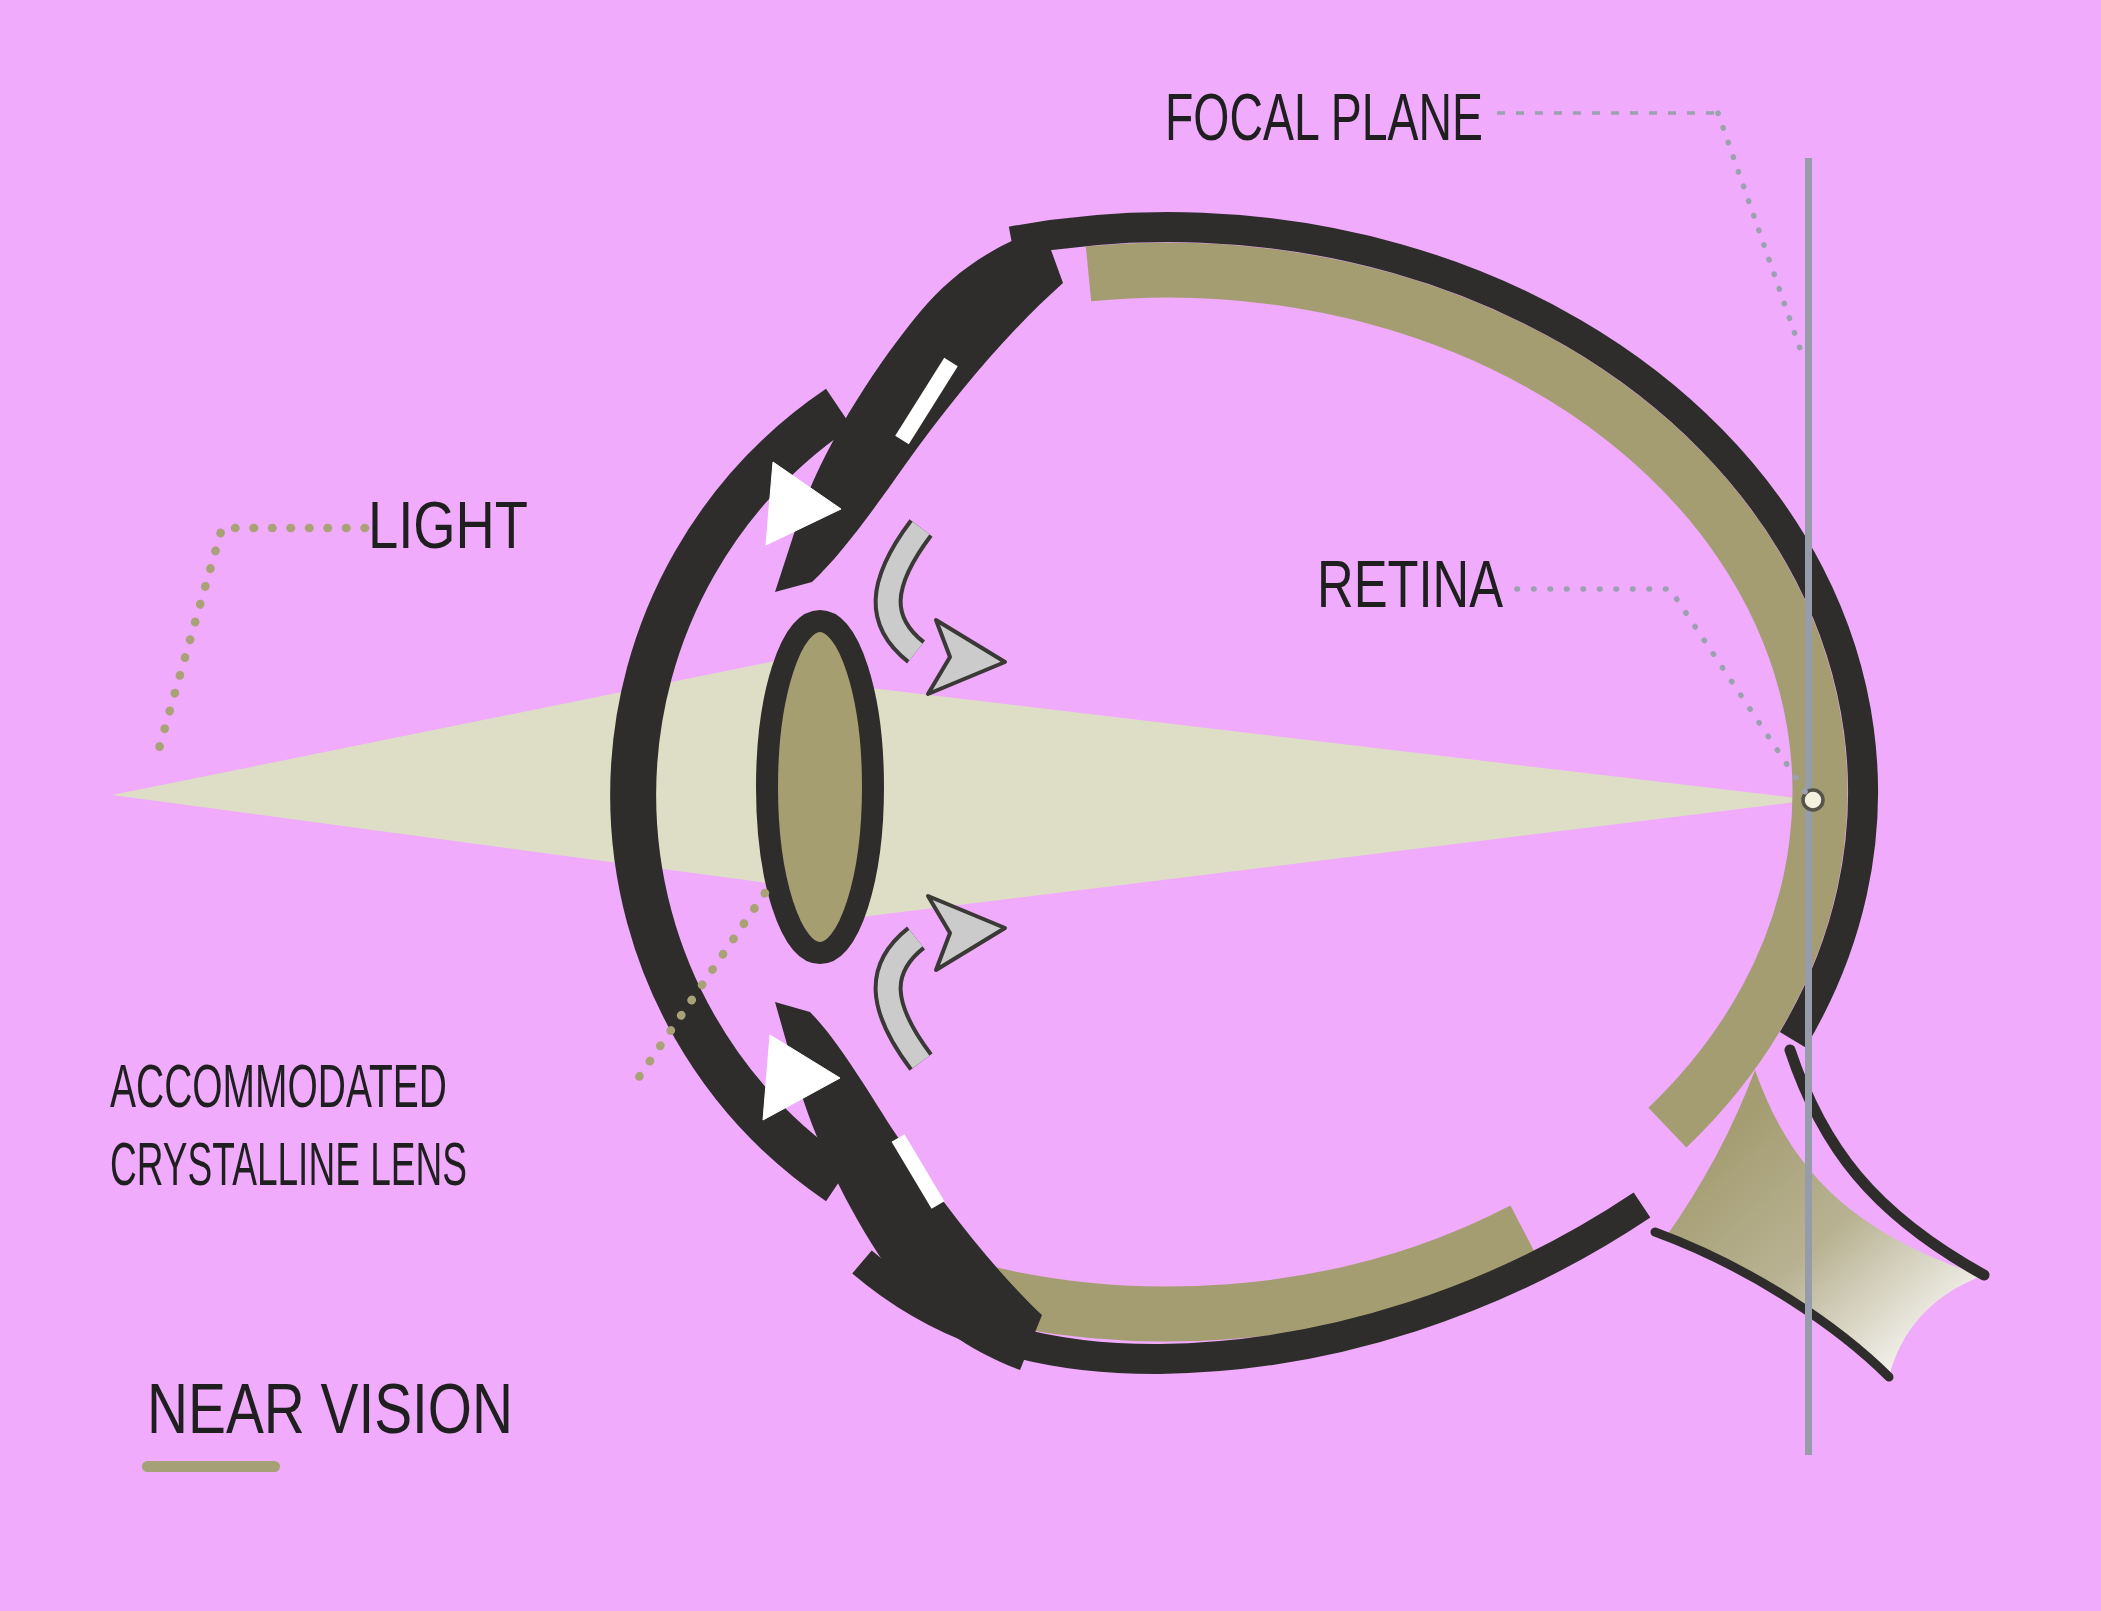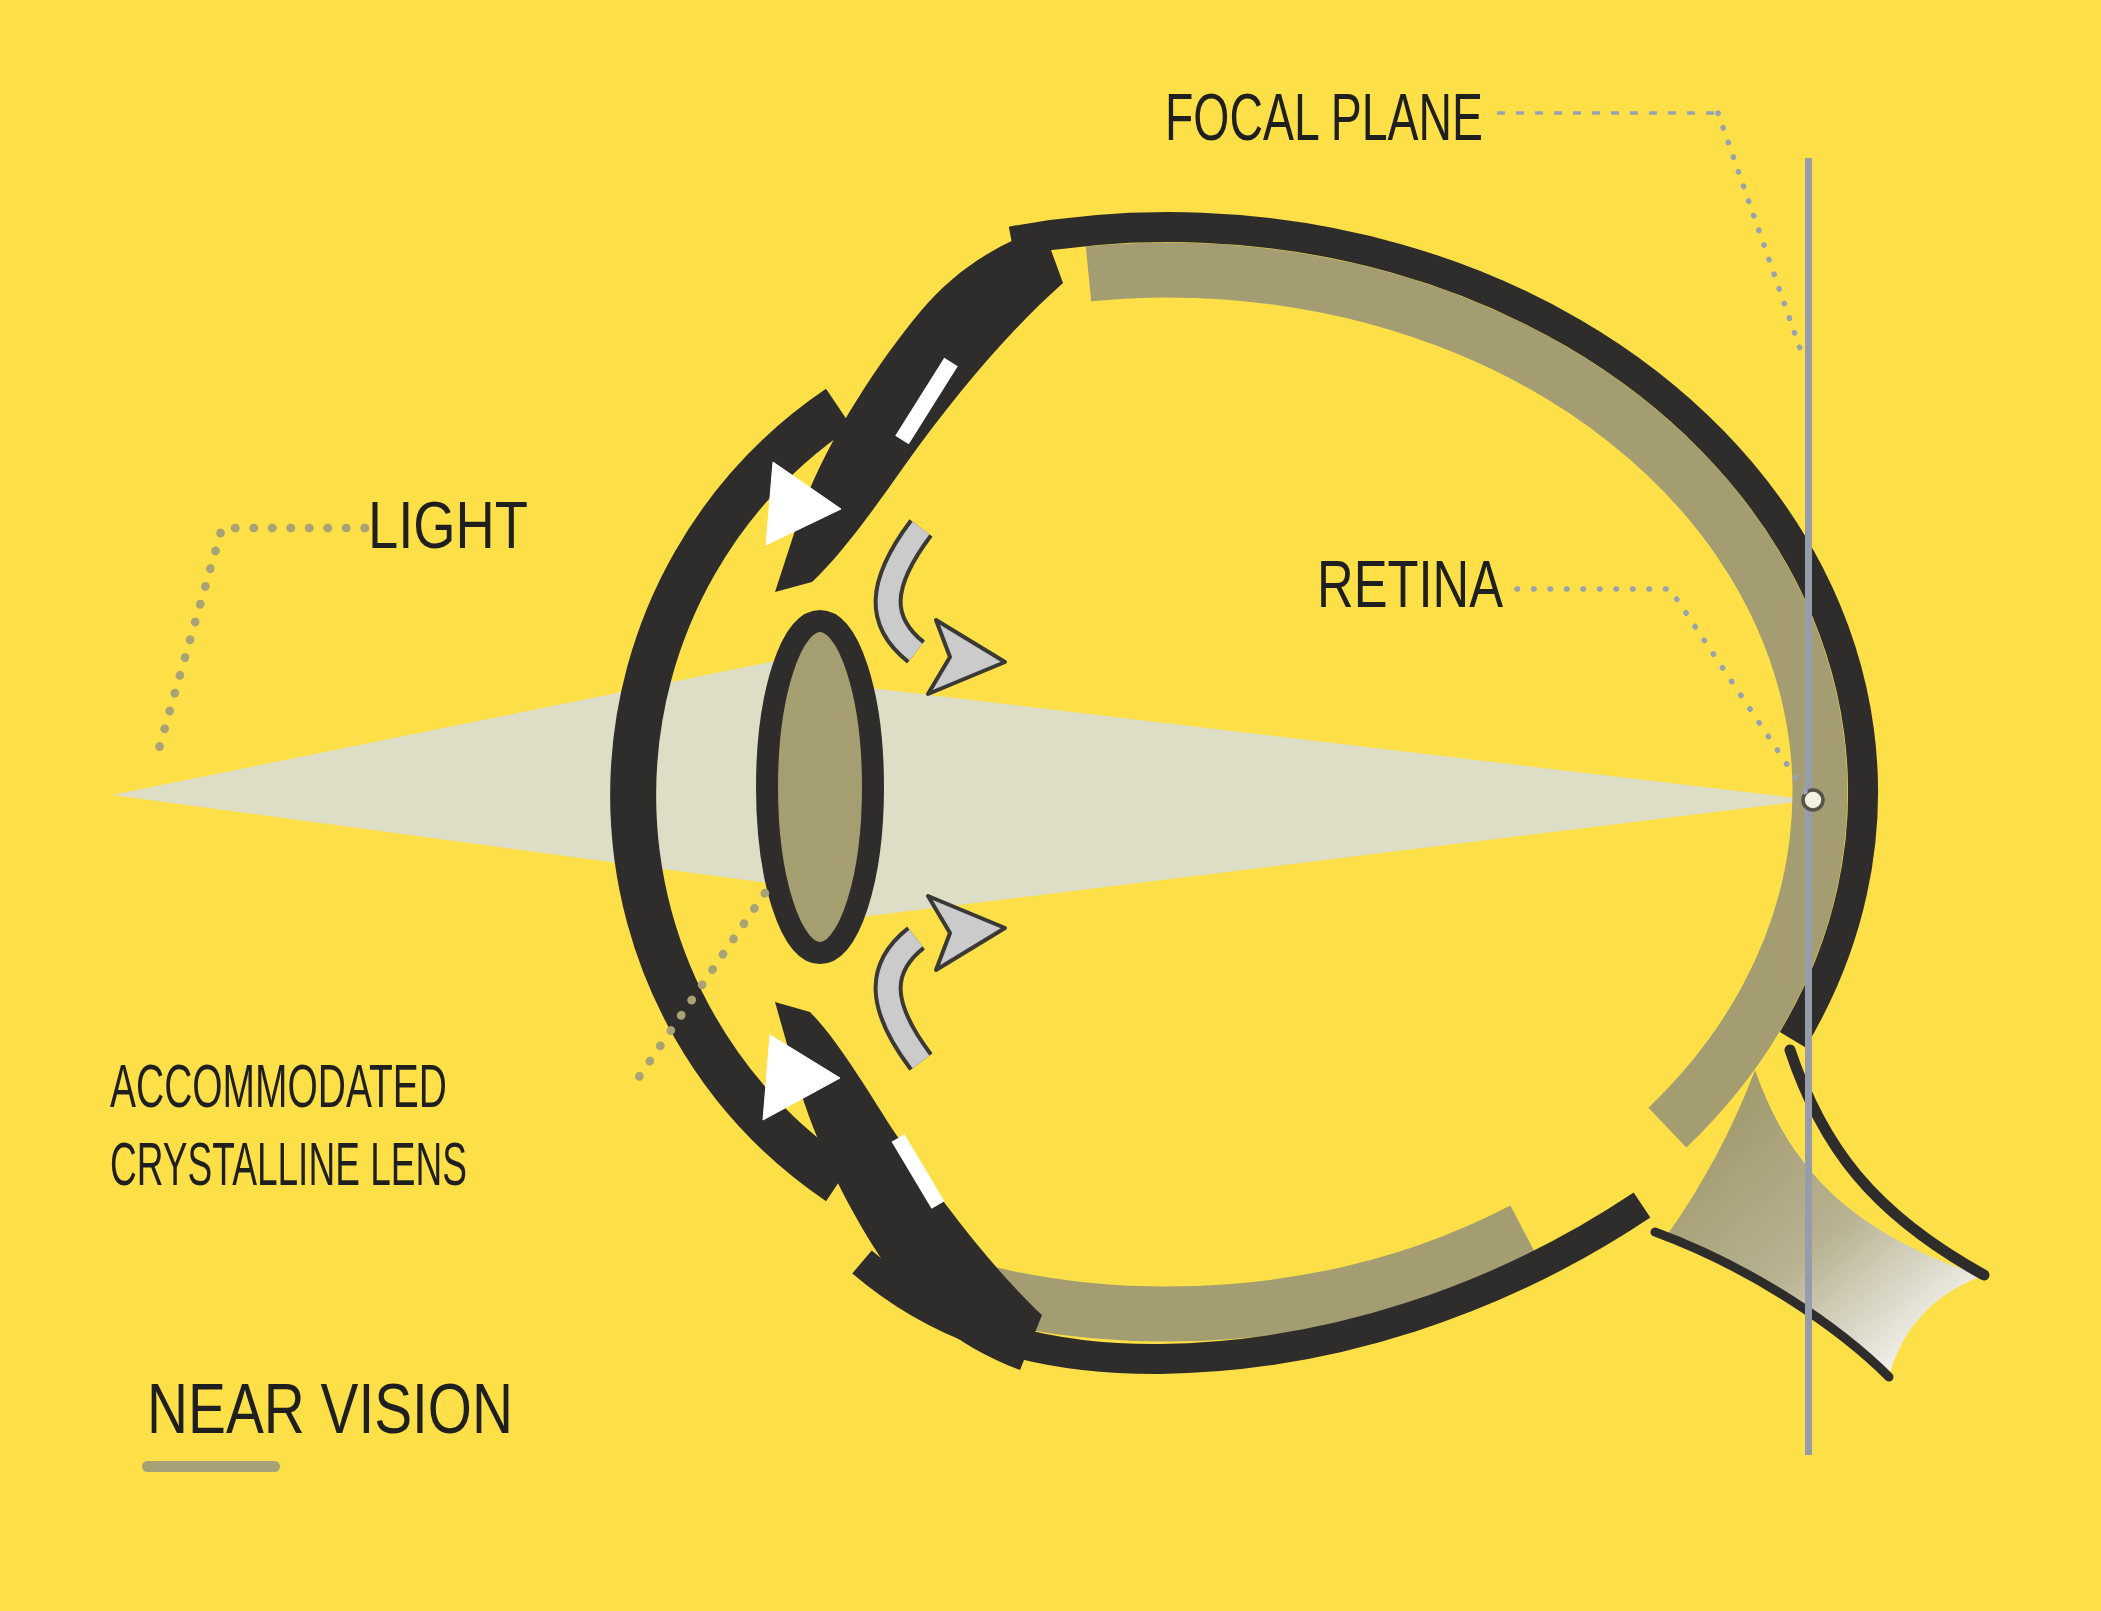--- a/index.html
+++ b/index.html
@@ -4,21 +4,21 @@
 <style>
   html, body {
     margin: 0;
     padding: 0;
     background: #ffffff;
   }
   .stage {
     width: 2101px;
     height: 1611px;
     position: relative;
-    background: #fde047;
+    background: #f0abfc;
     overflow: hidden;
   }
   svg { display: block; }
   .label {
     font-family: "Liberation Sans", sans-serif;
     font-weight: 400;
     fill: var(--text, #1f1f1f);
   }
   .beam      { fill: var(--light-beam, #dedec6); }
   .dark      { fill: var(--outline-dark, #2e2d2b); }

